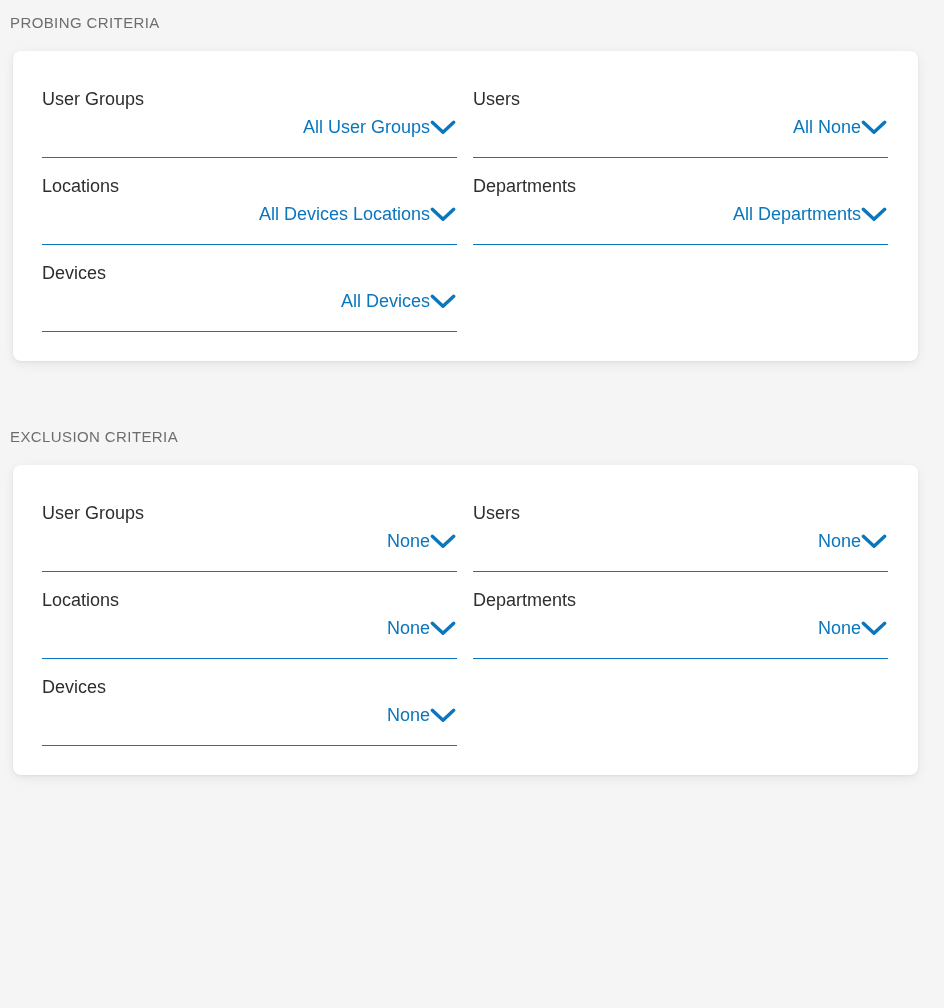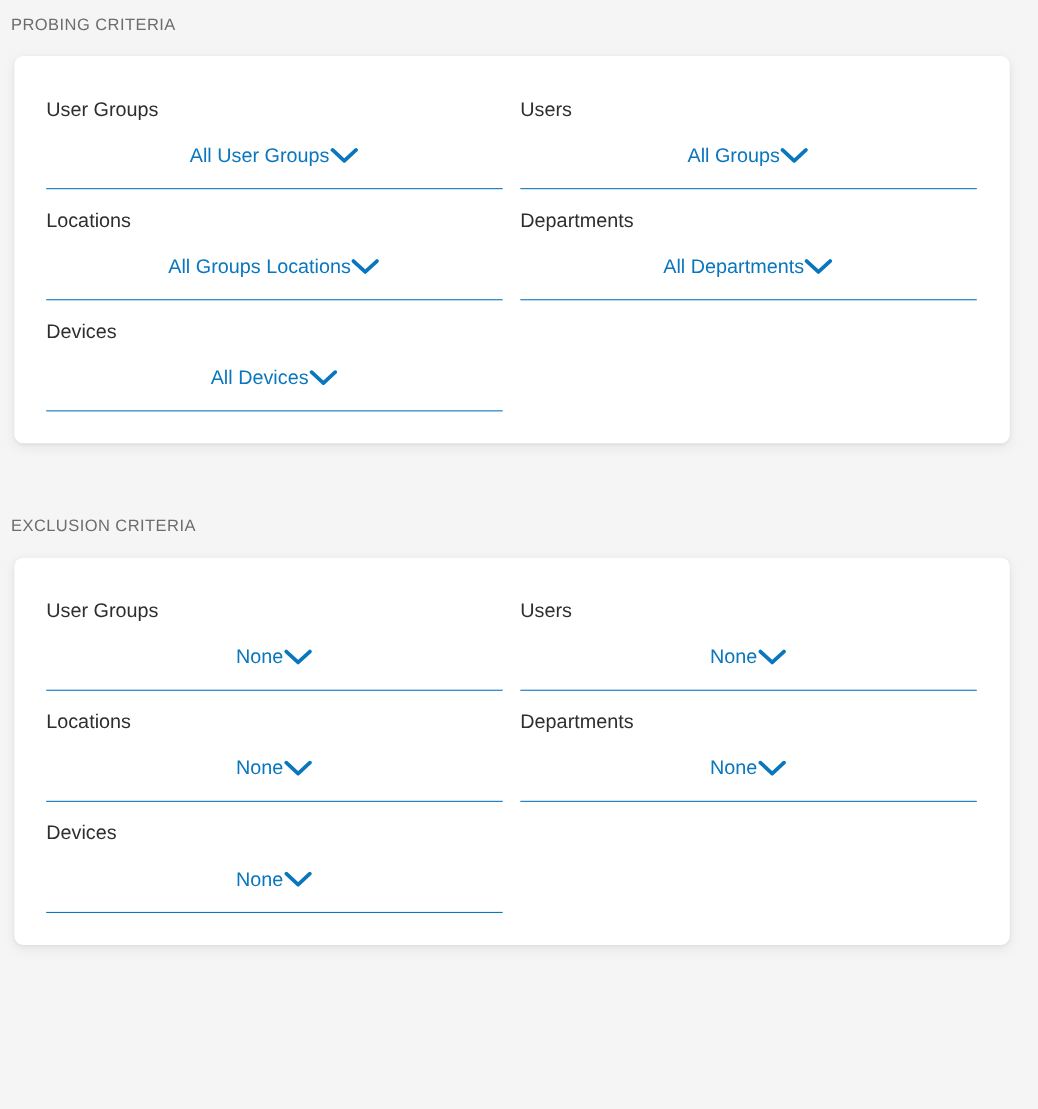--- a/index.html
+++ b/index.html
@@ -40,23 +40,23 @@
     row-gap: 51px;
     gap: 16px;
   }
   .field-label {
     font-size: 18px;
     line-height: 24px;
     color: #2d2e30;
     font-weight: 400;
   }
   .field-select {
-    margin-top: 18px;
+    margin-top: 4px;
     display: flex;
-    justify-content: center;
+    justify-content: flex-end;
     align-items: center;
     padding-bottom: 18px;
     border-bottom: 1px solid #0d77bd;
     cursor: pointer;
   }
   .field-value {
     font-size: 18px;
     line-height: 24px;
     color: #0a76bd;
     font-weight: 400;
@@ -84,31 +84,31 @@
           <span class="field-value">All User Groups</span>
           <svg class="chevron" viewBox="0 0 26 15">
               <path d="M2.3 2.3 L13 12.2 L23.7 2.3" fill="none" stroke="#0a76bd" stroke-width="3.4" stroke-linecap="round" stroke-linejoin="round"></path>
             </svg>
         </div>
       </div>
 
       <div class="field">
         <div class="field-label">Users</div>
         <div class="field-select">
-          <span class="field-value">All Groups</span>
+          <span class="field-value">All None</span>
           <svg class="chevron" viewBox="0 0 26 15">
               <path d="M2.3 2.3 L13 12.2 L23.7 2.3" fill="none" stroke="#0a76bd" stroke-width="3.4" stroke-linecap="round" stroke-linejoin="round"></path>
             </svg>
         </div>
       </div>
 
       <div class="field">
         <div class="field-label">Locations</div>
         <div class="field-select">
-          <span class="field-value">All Groups Locations</span>
+          <span class="field-value">All Devices Locations</span>
           <svg class="chevron" viewBox="0 0 26 15">
               <path d="M2.3 2.3 L13 12.2 L23.7 2.3" fill="none" stroke="#0a76bd" stroke-width="3.4" stroke-linecap="round" stroke-linejoin="round"></path>
             </svg>
         </div>
       </div>
 
       <div class="field">
         <div class="field-label">Departments</div>
         <div class="field-select">
           <span class="field-value">All Departments</span>

